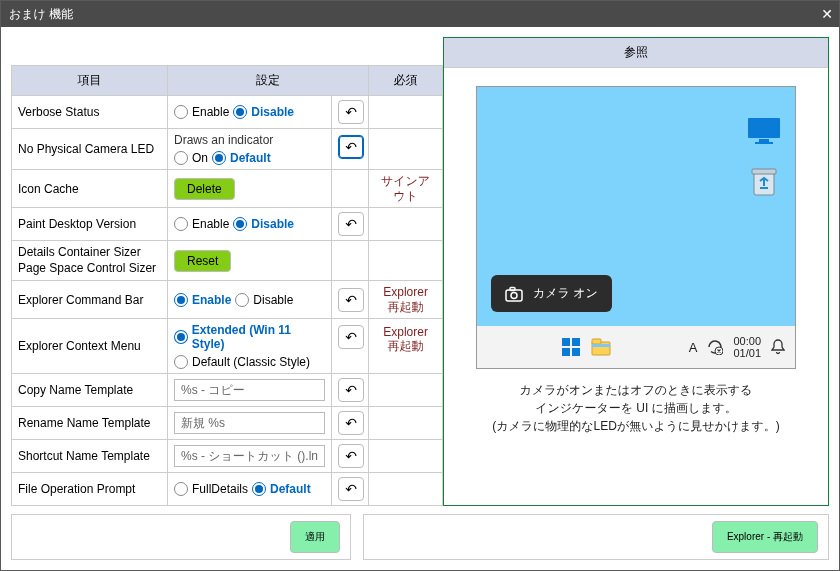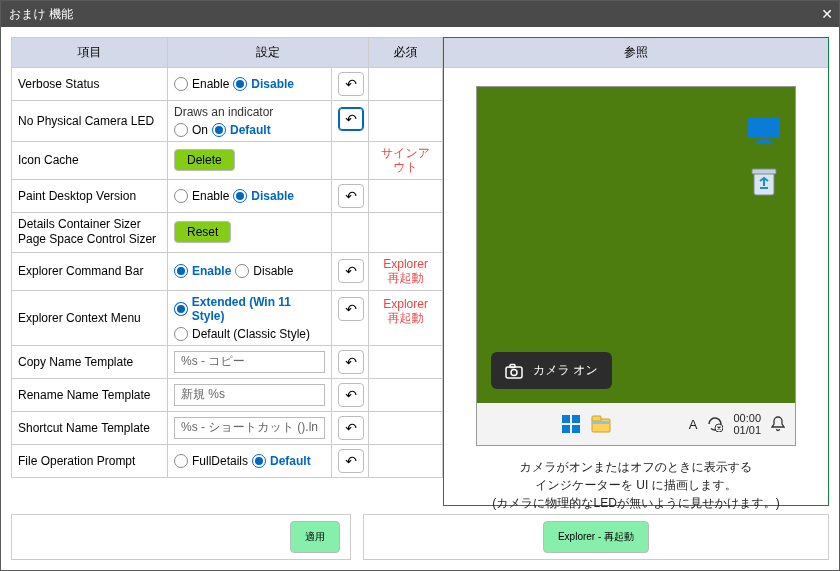--- a/index.html
+++ b/index.html
@@ -47,20 +47,21 @@
   .main-row {
     flex: 1;
     display: flex;
     gap: 0;
     min-height: 0;
   }
   .panel-left {
     flex: 0 0 432px;
     display: flex;
     flex-direction: column;
+    justify-content: flex-end;
   }
   .panel-right {
     flex: 1;
     display: flex;
     flex-direction: column;
     border: 1px solid #15803d;
   }
   table.grid {
     width: 100%;
     border-collapse: collapse;
@@ -79,21 +80,21 @@
     padding: 4px 6px;
     vertical-align: middle;
     font-size: 12px;
     height: 30px;
   }
   .col-item { width: 152px; }
   .col-set  { width: 160px; }
   .col-undo { width: 36px; }
   .col-req  { width: 72px; }
   .req {
-    color: #ef4444;
+    color: #7f1d1d;
     text-align: center;
     font-size: 11px;
     line-height: 1.2;
   }
   .radio-row { display: flex; align-items: center; gap: 4px; flex-wrap: wrap; }
   .radio {
     display: inline-flex;
     align-items: center;
     gap: 4px;
     cursor: pointer;
@@ -157,21 +158,21 @@
   }
   .bottom-bar .seg {
     border: 1px solid #ccc;
     flex: 1;
     display: flex;
     align-items: center;
     justify-content: flex-end;
     padding: 0 10px;
   }
   .bottom-bar .seg.left { flex: 0 0 340px; }
-  .bottom-bar .seg.right { justify-content: center; }
+  .bottom-bar .seg.right { justify-content: flex-end; }
   .big-btn {
     border: 1px solid #bbb;
     padding: 8px 14px;
     border-radius: 4px;
     cursor: pointer;
     font-size: 10px;
     background: #86efac;
   }
   
   .preview-header {
@@ -187,22 +188,22 @@
     flex-direction: column;
     align-items: center;
     padding: 18px 10px 10px 10px;
   }
   .monitor {
     width: 320px;
     border: 1px solid #999;
     box-shadow: 0 0 0 1px #666 inset;
   }
   .desktop {
-    background: #4d7c0f;
-    height: 316px;
+    background: #7dd3fc;
+    height: 239px;
     position: relative;
   }
   .icon-stack {
     position: absolute;
     right: 14px;
     top: 30px;
     display: flex;
     flex-direction: column;
     gap: 22px;
     align-items: center;

